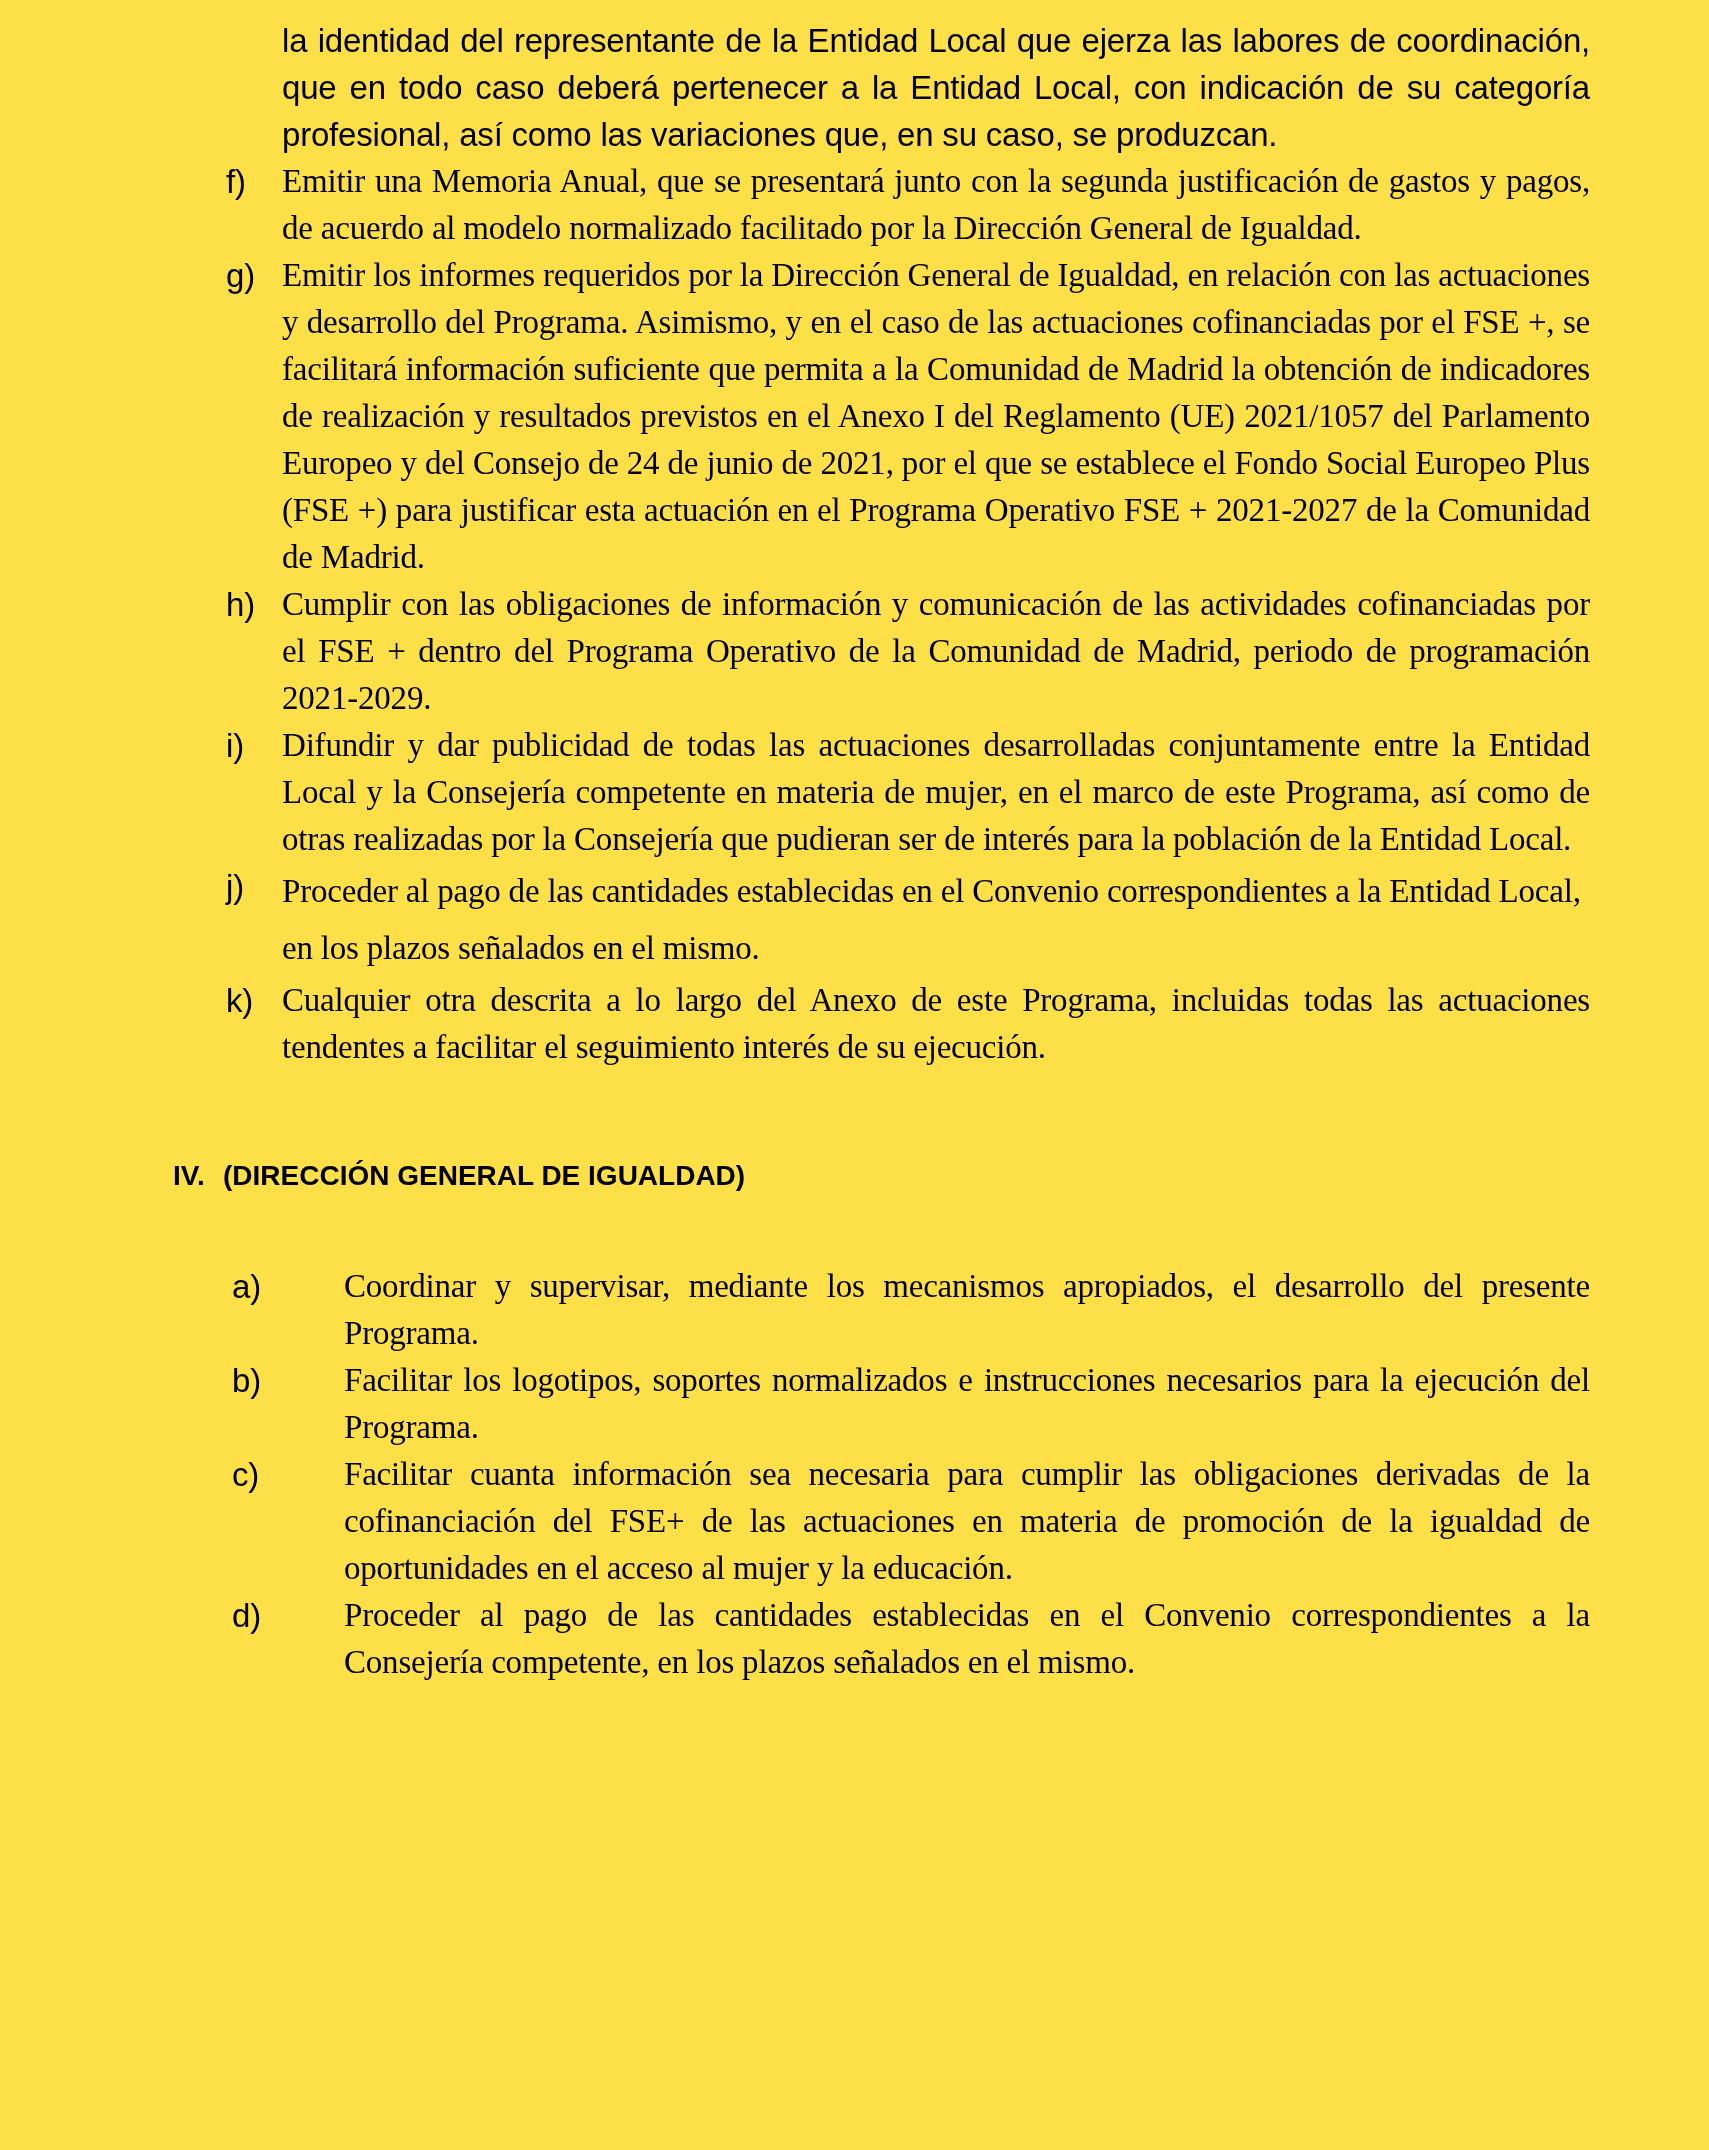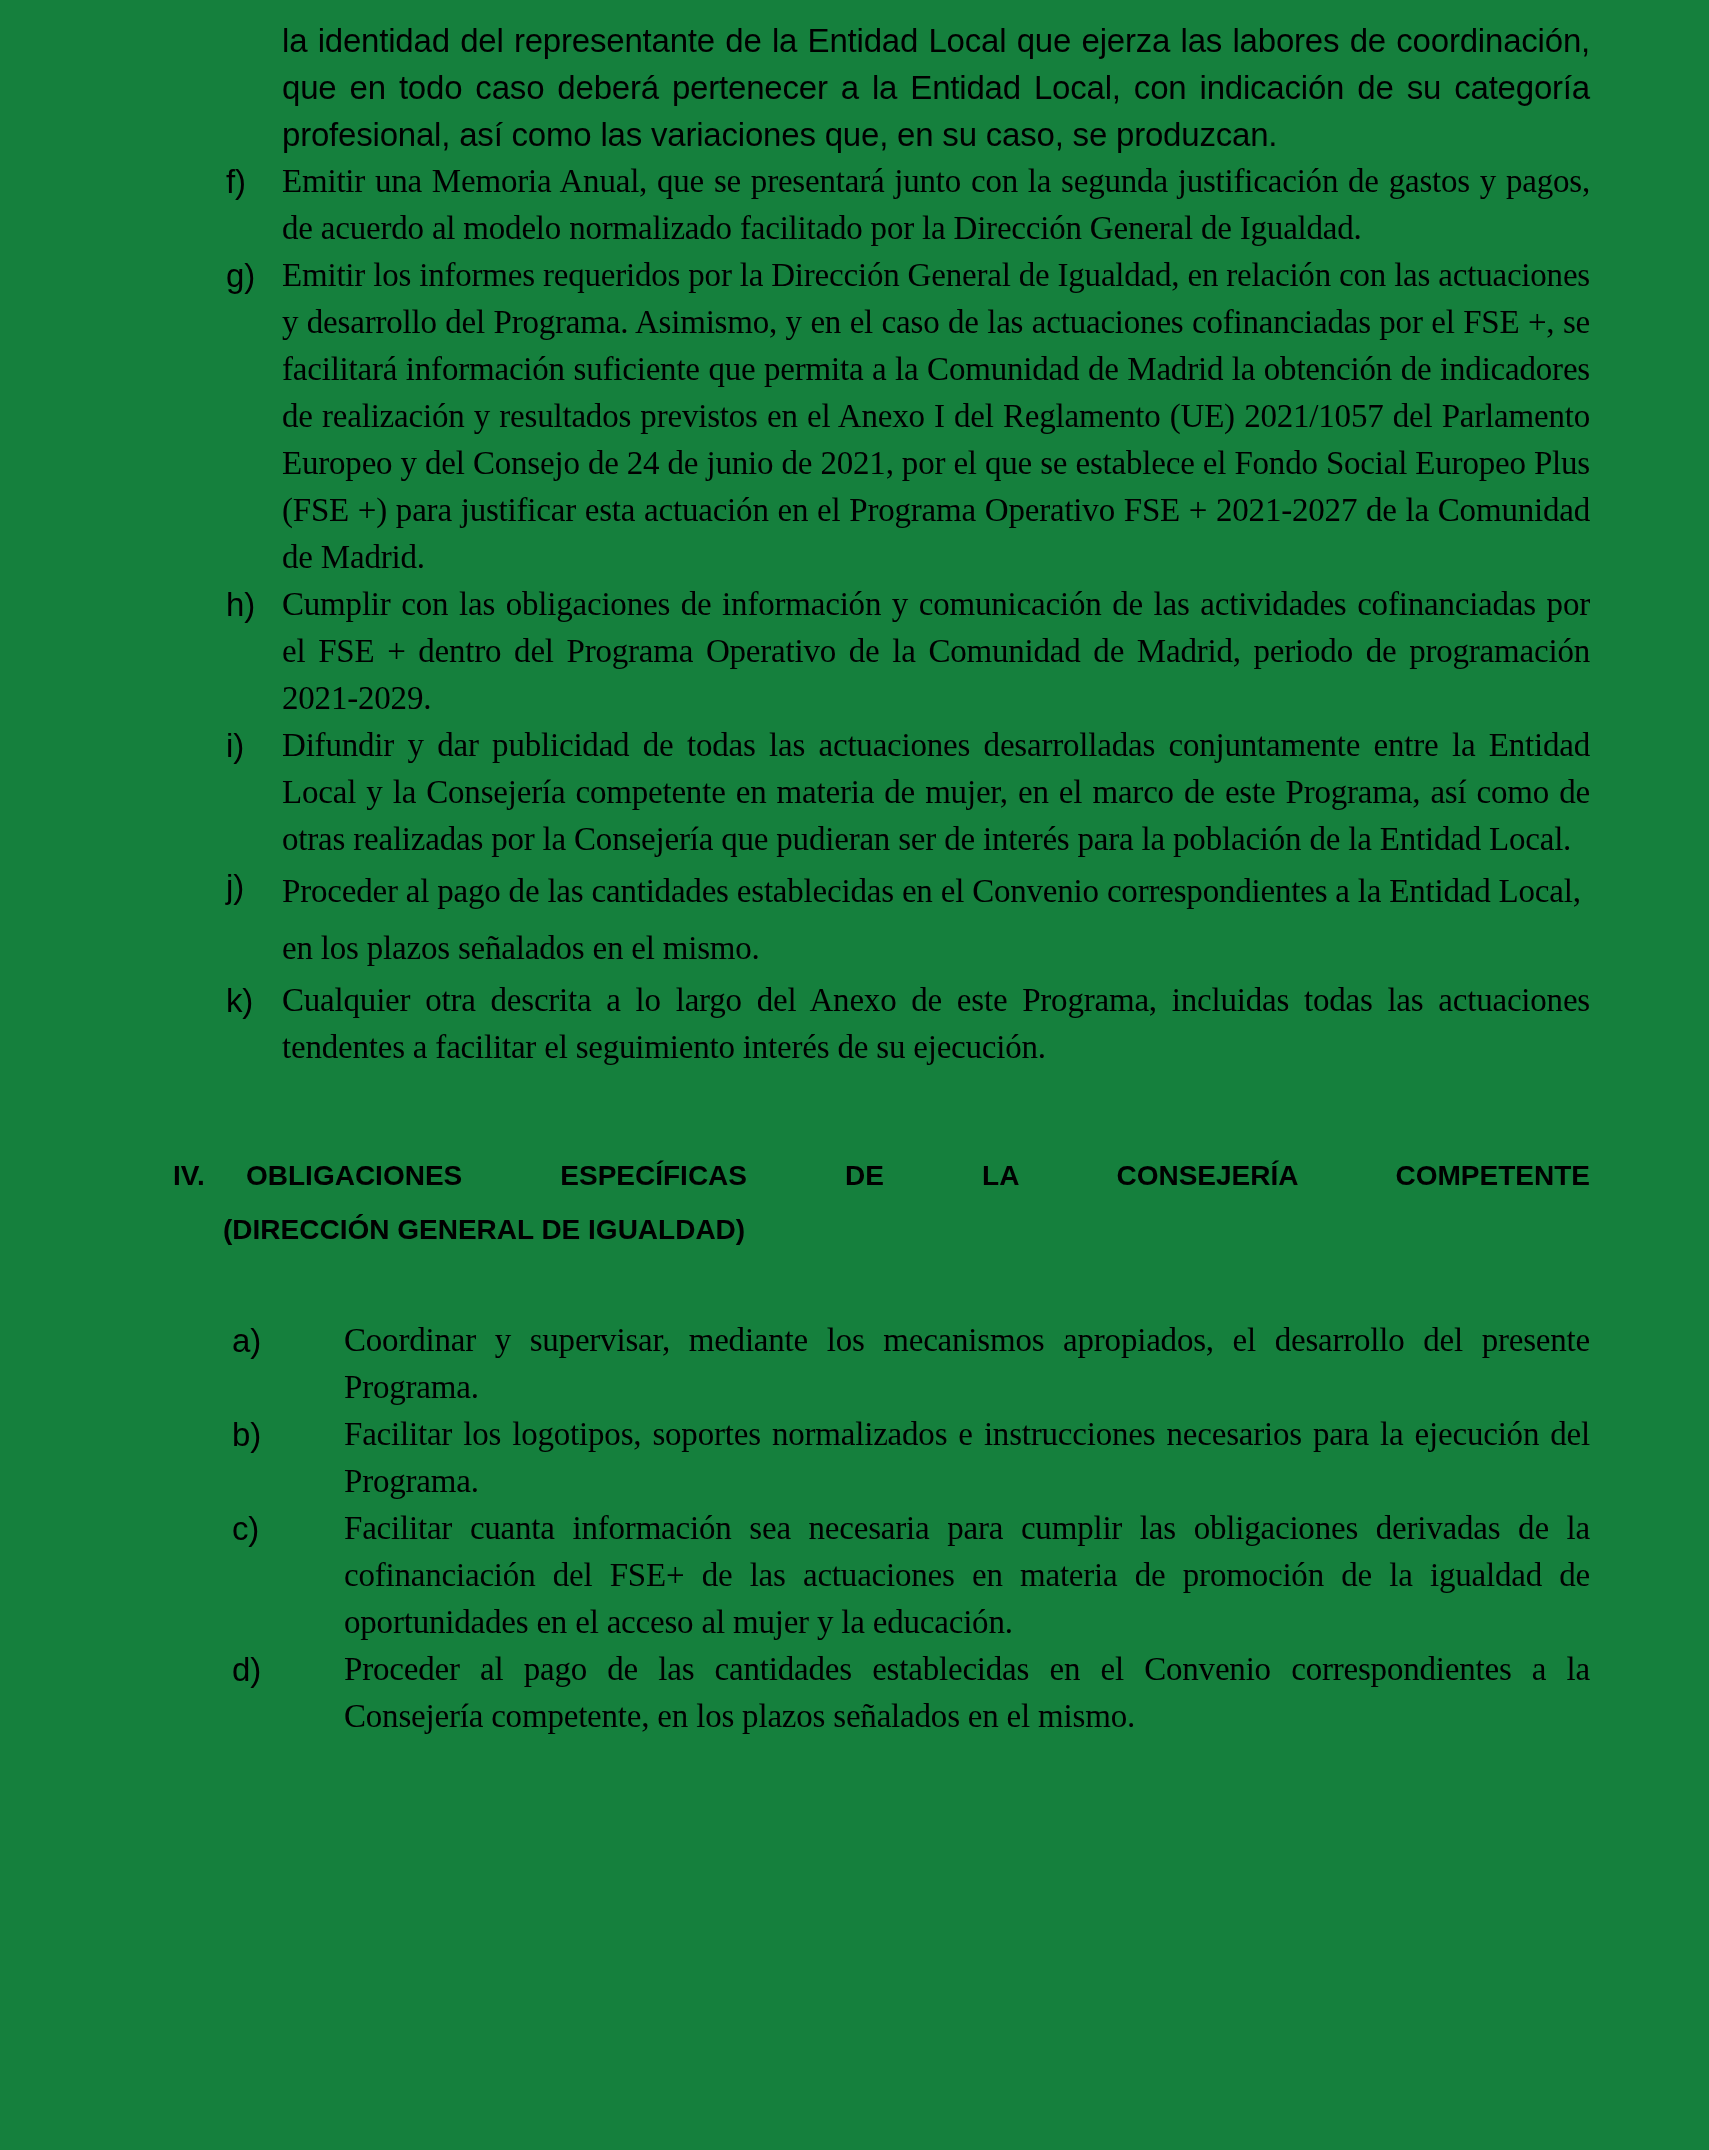--- a/index.html
+++ b/index.html
@@ -5,21 +5,21 @@
 <style>
   html, body {
     margin: 0;
     padding: 0;
     background: #ffffff;
   }
   .page {
     position: relative;
     width: 1710px;
     height: 2151px;
-    background: #15803d;
+    background: #fde047;
     color: #000000;
     font-family: "Liberation Sans", sans-serif;
     font-size: 33px;
     line-height: 47px;
     letter-spacing: -0.2px;
     overflow: hidden;
   }
   .content {
     position: absolute;
     left: 282px;
@@ -104,21 +104,20 @@
           <div class="item-text">Proceder al pago de las cantidades establecidas en el Convenio correspondientes a la Entidad Local, en los plazos señalados en el mismo.</div>
         </div>
         <div class="item">
           <span class="marker">k)</span>
           <div class="item-text">Cualquier otra descrita a lo largo del Anexo de este Programa, incluidas todas las actuaciones tendentes a facilitar el seguimiento interés de su ejecución.</div>
         </div>
       </div>
 
     <div class="heading">
       <span class="h-num">IV.</span>
-      <div class="h-line1">OBLIGACIONES ESPECÍFICAS DE LA CONSEJERÍA COMPETENTE</div>
       <div class="h-line2">(DIRECCIÓN GENERAL DE IGUALDAD)</div>
     </div>
 
     <div class="list list-ad">
         <div class="item">
           <span class="marker">a)</span>
           <div class="item-text">Coordinar y supervisar, mediante los mecanismos apropiados, el desarrollo del presente Programa.</div>
         </div>
         <div class="item">
           <span class="marker">b)</span>

